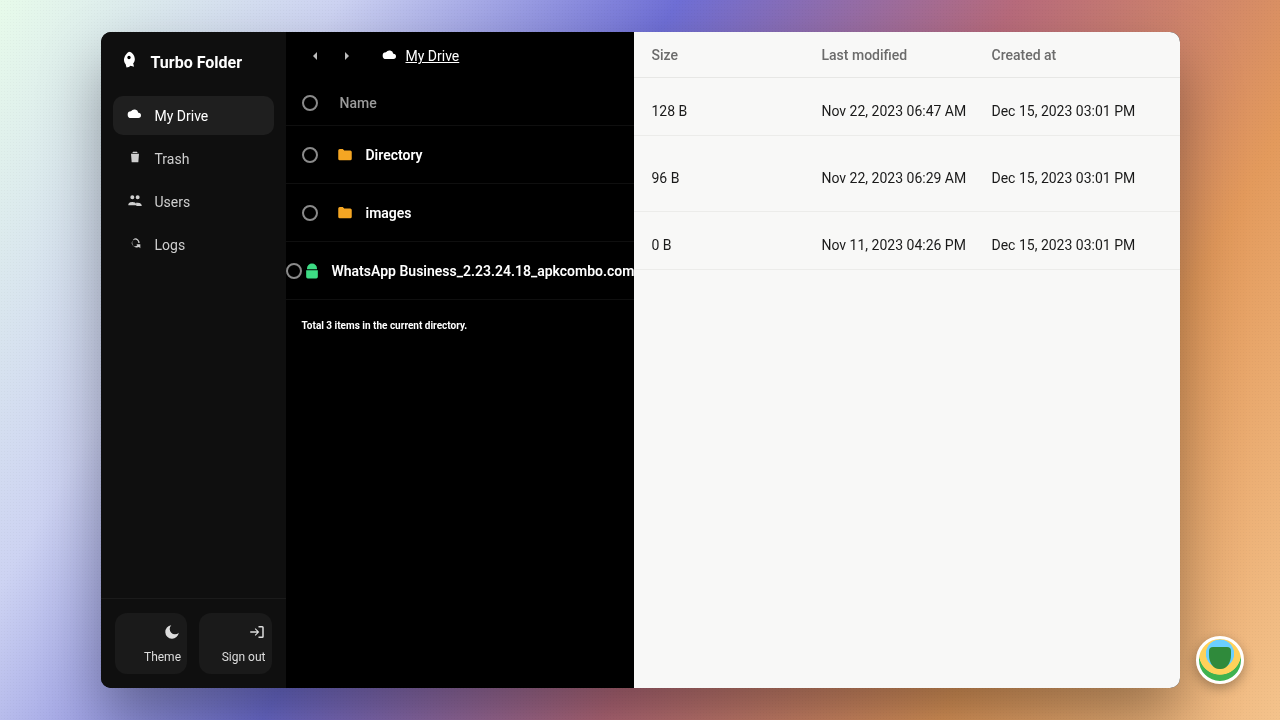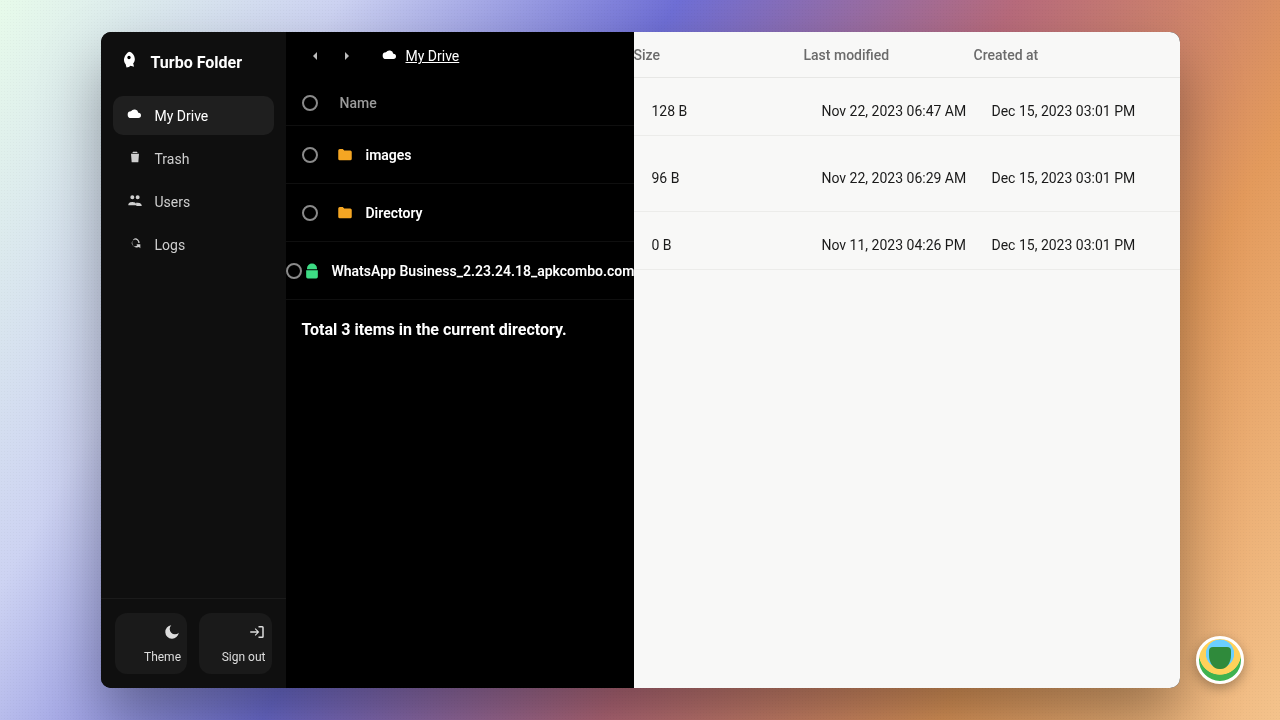--- a/index.html
+++ b/index.html
@@ -65,41 +65,41 @@
   .btn.primary { background:#0f0f0f; color:#fff; }
   .btn.ghost { background:transparent; color:#1a1a1a; }
 
   
   .header-row { display:flex; align-items:center; height:46px; border-bottom:1px solid rgba(255,255,255,.06); }
   .white-panel .header-row { border-bottom:1px solid #e7e7e5; color:#6b6b6b; font-weight:500;}
   .dark-panel .header-row { color:#9b9b9b; font-weight:500;align-items:center;}
   .col { font-size:14px; }
   .dark-panel .col-check { width:48px; display:flex; justify-content:center;}
   .dark-panel .col-name { padding-left:6px; }
-  .white-panel .cols { display:flex; width:100%; padding:0 0; }
+  .white-panel .cols { display:flex; width:100%; padding:0 18px; }
   .white-panel .col-size { width:170px;}
   .white-panel .col-mod  { width:170px;}
   .white-panel .col-created { width:170px;}
 
   .checkbox { width:16px;height:16px;border:2px solid #8a8a8a;border-radius:50%; display:inline-block; cursor:pointer;}
 
   
   .row { display:flex; align-items:center; height:58px; border-bottom:1px solid rgba(255,255,255,.06); }
   .white-panel .row { border-bottom:1px solid #ececea; }
   .dark-panel .row .col-check{ width:48px; display:flex; justify-content:center;}
   .file-icon { width:22px; height:22px; display:flex;align-items:center;justify-content:center; margin-right:10px;}
   .folder-icon svg{width:18px;height:18px;fill:#f5a623}
   .apk-icon svg{width:20px;height:20px;fill:#3ddc84}
   .row-name { font-size:14px; font-weight:600; color:#fff; white-space:nowrap; }
   .white-panel .row .cols{display:flex; width:100%; padding:0 18px;}
   .white-panel .row .col{font-size:14px; color:#1a1a1a;margin-top:8px;}
   .white-panel .row-tall{height:76px}
   .white-panel .row .col-mod{padding-right:20px}
 
-  .footer-line { padding:20px 16px; font-size:16px; font-weight:700; color:#fff;}
+  .footer-line { padding:20px 16px; font-size:10px; font-weight:700; color:#fff;}
 
   
   .avatar {
     position:absolute; right:36px; bottom:36px; width:48px;height:48px;border-radius:50%;
     background: radial-gradient(circle at 50% 35%, #6bd0ff 0 40%, #ffd15a 42% 60%, #3fb24f 62% 100%);
     border:3px solid #fff; box-shadow:0 4px 12px rgba(0,0,0,.3);
     z-index:5;
   }
   .avatar::after{content:"";position:absolute;left:50%;top:46%;width:22px;height:22px;transform:translate(-50%,-50%);background:#2f8a3b;border-radius:4px 4px 10px 10px / 4px 4px 14px 14px;}
   .avatar::before{content:"";position:absolute;left:50%;top:18%;width:14px;height:14px;transform:translate(-50%,0);background:#f76c2f;border-radius:50%;}
@@ -195,32 +195,32 @@
 
         <div class="row">
           <div class="col-check">
               <span class="checkbox"></span>
             </div>
           <span class="file-icon folder-icon">
               <svg viewBox="0 0 24 24">
                 <path d="M3 6a2 2 0 012-2h4l2 2h8a2 2 0 012 2v9a2 2 0 01-2 2H5a2 2 0 01-2-2V6z"></path>
               </svg>
             </span>
+          <span class="row-name">Directory</span>
+        </div>
+        <div class="row">
+          <div class="col-check">
+              <span class="checkbox"></span>
+            </div>
+          <span class="file-icon folder-icon">
+              <svg viewBox="0 0 24 24">
+                <path d="M3 6a2 2 0 012-2h4l2 2h8a2 2 0 012 2v9a2 2 0 01-2 2H5a2 2 0 01-2-2V6z"></path>
+              </svg>
+            </span>
           <span class="row-name">images</span>
-        </div>
-        <div class="row">
-          <div class="col-check">
-              <span class="checkbox"></span>
-            </div>
-          <span class="file-icon folder-icon">
-              <svg viewBox="0 0 24 24">
-                <path d="M3 6a2 2 0 012-2h4l2 2h8a2 2 0 012 2v9a2 2 0 01-2 2H5a2 2 0 01-2-2V6z"></path>
-              </svg>
-            </span>
-          <span class="row-name">Directory</span>
         </div>
         <div class="row">
           <div class="col-check">
               <span class="checkbox"></span>
             </div>
           <span class="file-icon apk-icon">
               <svg viewBox="0 0 24 24">
                 <path d="M6 9a6 6 0 0112 0v1H6V9zm-1 2h14v8a2 2 0 01-2 2H7a2 2 0 01-2-2v-8zM8 4l1-2m6 2l1-2"></path>
               </svg>
             </span>

